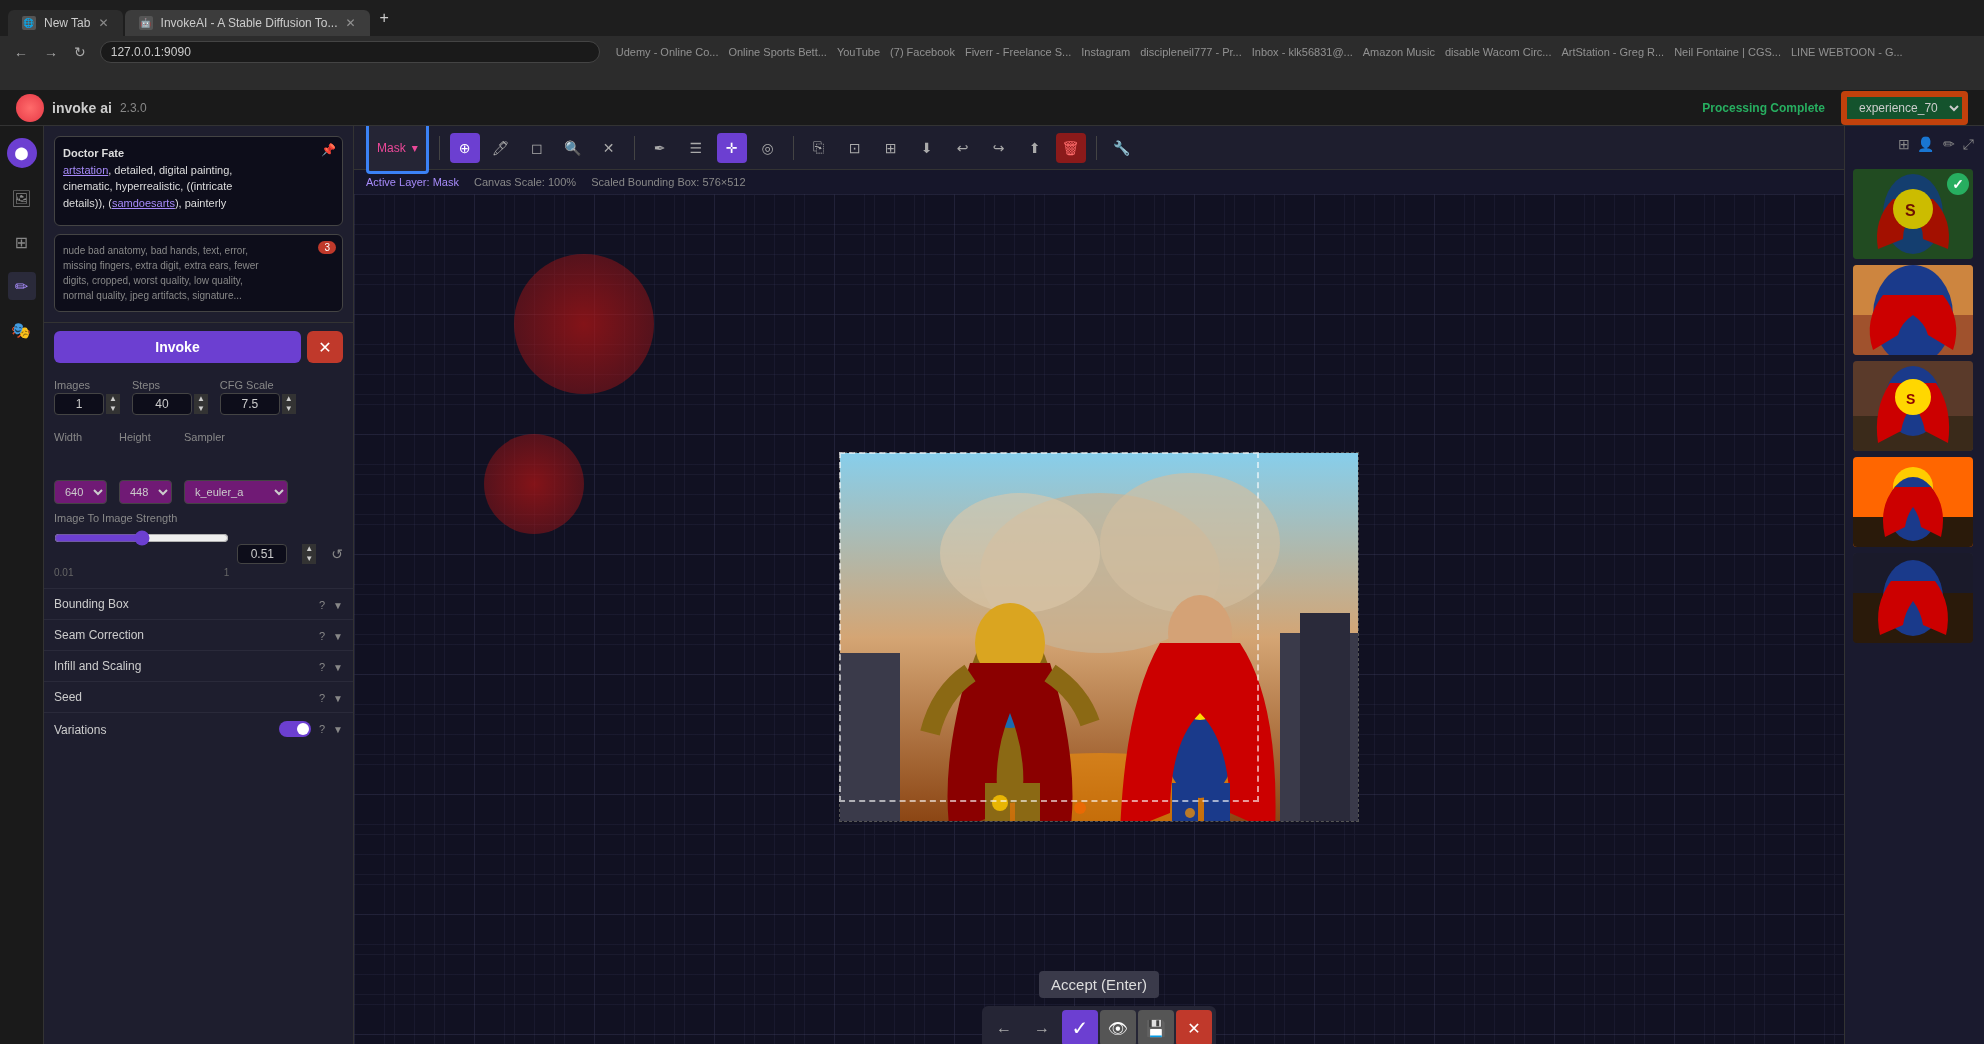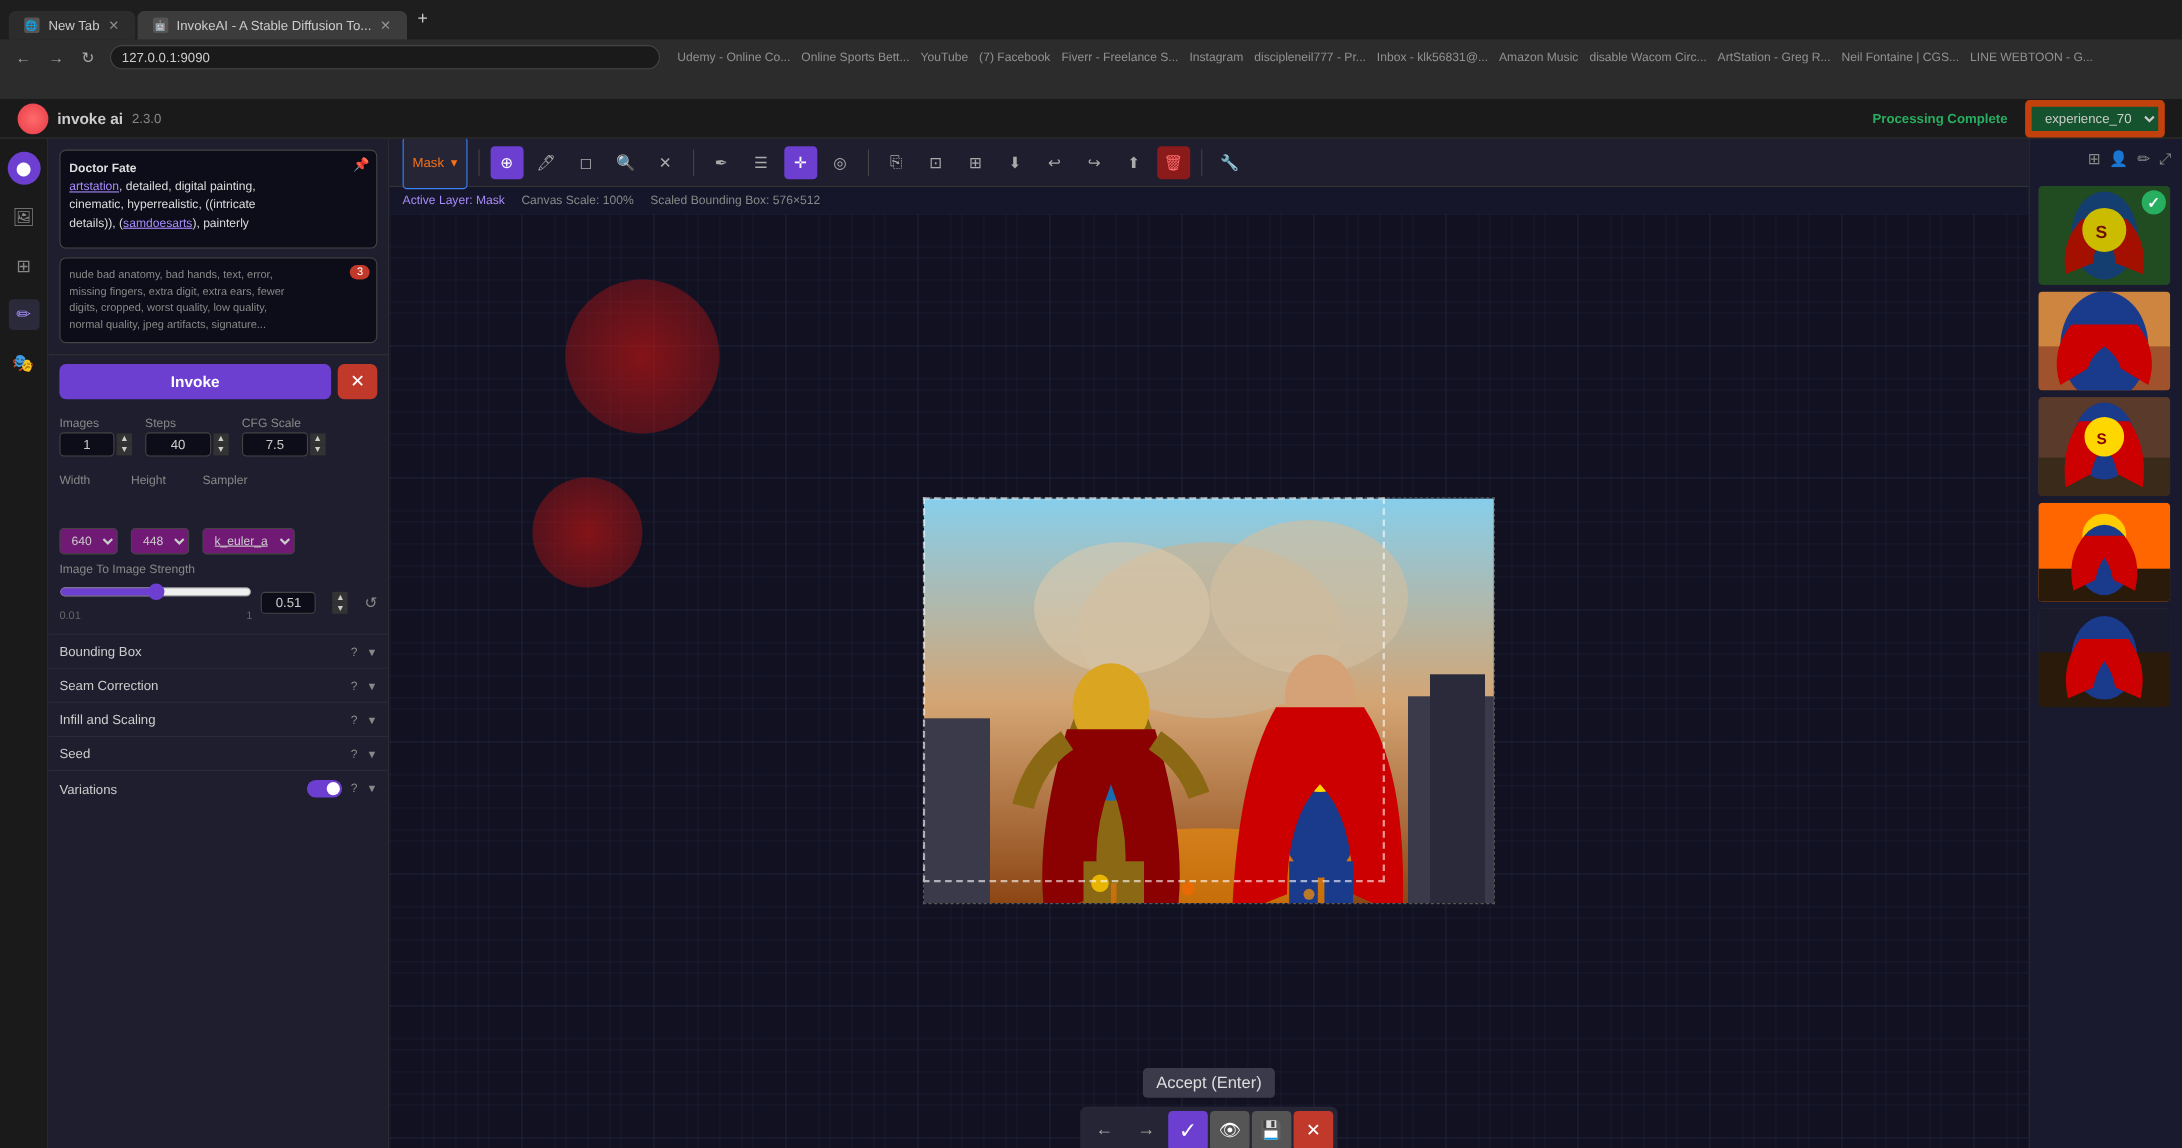--- a/index.html
+++ b/index.html
@@ -58,37 +58,37 @@
     .size-row { display: flex; gap: 12px; padding: 0 10px 8px; align-items: flex-end; }
     .size-item { display: flex; flex-direction: column; gap: 2px; }
     .size-label { color: #888; font-size: 11px; }
     .size-select { background: #701a75; border: 1px solid #444; border-radius: 4px; color: #ccc; padding: 4px 6px; font-size: 11px; margin-top: 35px; }
 
     .strength-section { padding: 0 10px 10px; }
     .strength-label { color: #888; font-size: 11px; margin-bottom: 6px; }
     .strength-row { display: flex; align-items: center; gap: 8px; }
     .strength-slider-container { flex: 1; position: relative; }
     .strength-slider { width: 100%; accent-color: #6c3fd1; }
-    .strength-range { display: flex; justify-content: space-between; font-size: 10px; color: #666; margin-top: 6px; }
+    .strength-range { display: flex; justify-content: space-between; font-size: 10px; color: #666; margin-top: 18px; }
     .strength-value-group { display: flex; align-items: center; gap: 15px; }
     .strength-value { background: #0d0d1a; border: 1px solid #444; border-radius: 4px; color: #ccc; padding: 2px 6px; width: 50px; font-size: 12px; text-align: center; }
 
     .collapsible-section { border-top: 1px solid #2a2a3a; }
     .collapsible-header { display: flex; align-items: flex-end; justify-content: space-between; padding: 8px 10px; cursor: pointer; }
     .collapsible-title { color: #ccc; font-size: 12px; }
     .collapsible-controls { display: flex; align-items: center; gap: 8px; }
     .help-icon { color: #888; font-size: 11px; cursor: pointer; }
     .chevron { color: #888; font-size: 10px; }
     .toggle-switch { width: 32px; height: 16px; background: #6c3fd1; border-radius: 8px; cursor: pointer; position: relative; }
     .toggle-switch::after { content: ''; width: 12px; height: 12px; background: white; border-radius: 50%; position: absolute; top: 2px; right: 2px; }
 
     
     .canvas-area { flex: 1; background: #16162a; position: relative; display: flex; flex-direction: column; }
     .canvas-toolbar { background: #1e1e2e; border-bottom: 1px solid #333; height: 44px; display: flex; align-items: center; padding: 0 12px; gap: 6px; }
-    .mask-dropdown { background: #252535; border: 1px solid #3b82f6; border-radius: 4px; color: #f97316; padding: 16px 8px; font-size: 12px; display: flex; align-items: center; gap: 6px; cursor: pointer; }
+    .mask-dropdown { background: #252535; border: 3px solid #3b82f6; border-radius: 4px; color: #ec4899; padding: 16px 8px; font-size: 12px; display: flex; align-items: center; gap: 6px; cursor: pointer; }
     .toolbar-divider { width: 1px; height: 24px; background: #444; margin: 0 4px; }
     .toolbar-btn { width: 30px; height: 30px; background: transparent; border: none; color: #aaa; cursor: pointer; border-radius: 4px; display: flex; align-items: center; justify-content: center; font-size: 14px; }
     .toolbar-btn.active { background: #6c3fd1; color: white; }
     .toolbar-btn.danger { background: #8b1a1a; color: #ff6b6b; }
 
     .canvas-info { padding: 6px 12px; font-size: 11px; color: #888; }
     .canvas-info span { margin-right: 12px; }
     .canvas-info .layer-name { color: #a78bfa; }
 
     .canvas-viewport { flex: 1; position: relative; background: #0d0d1a;
@@ -281,21 +281,21 @@
         </select>
       </div>
       <div class="size-item">
         <span class="size-label">Height</span>
         <select class="size-select">
           <option>448</option>
         </select>
       </div>
       <div class="size-item">
         <span class="size-label">Sampler</span>
-        <select class="size-select" style="width: 84px; text-decoration: underline;">
+        <select class="size-select" style="width: 104px;">
           <option>k_euler_a</option>
         </select>
       </div>
     </div>
 
     <div class="strength-section">
       <div class="strength-label">Image To Image Strength</div>
       <div class="strength-row">
         <div class="strength-slider-container">
           <input type="range" class="strength-slider" min="0.01" max="1" step="0.01" value="0.51" style="">

